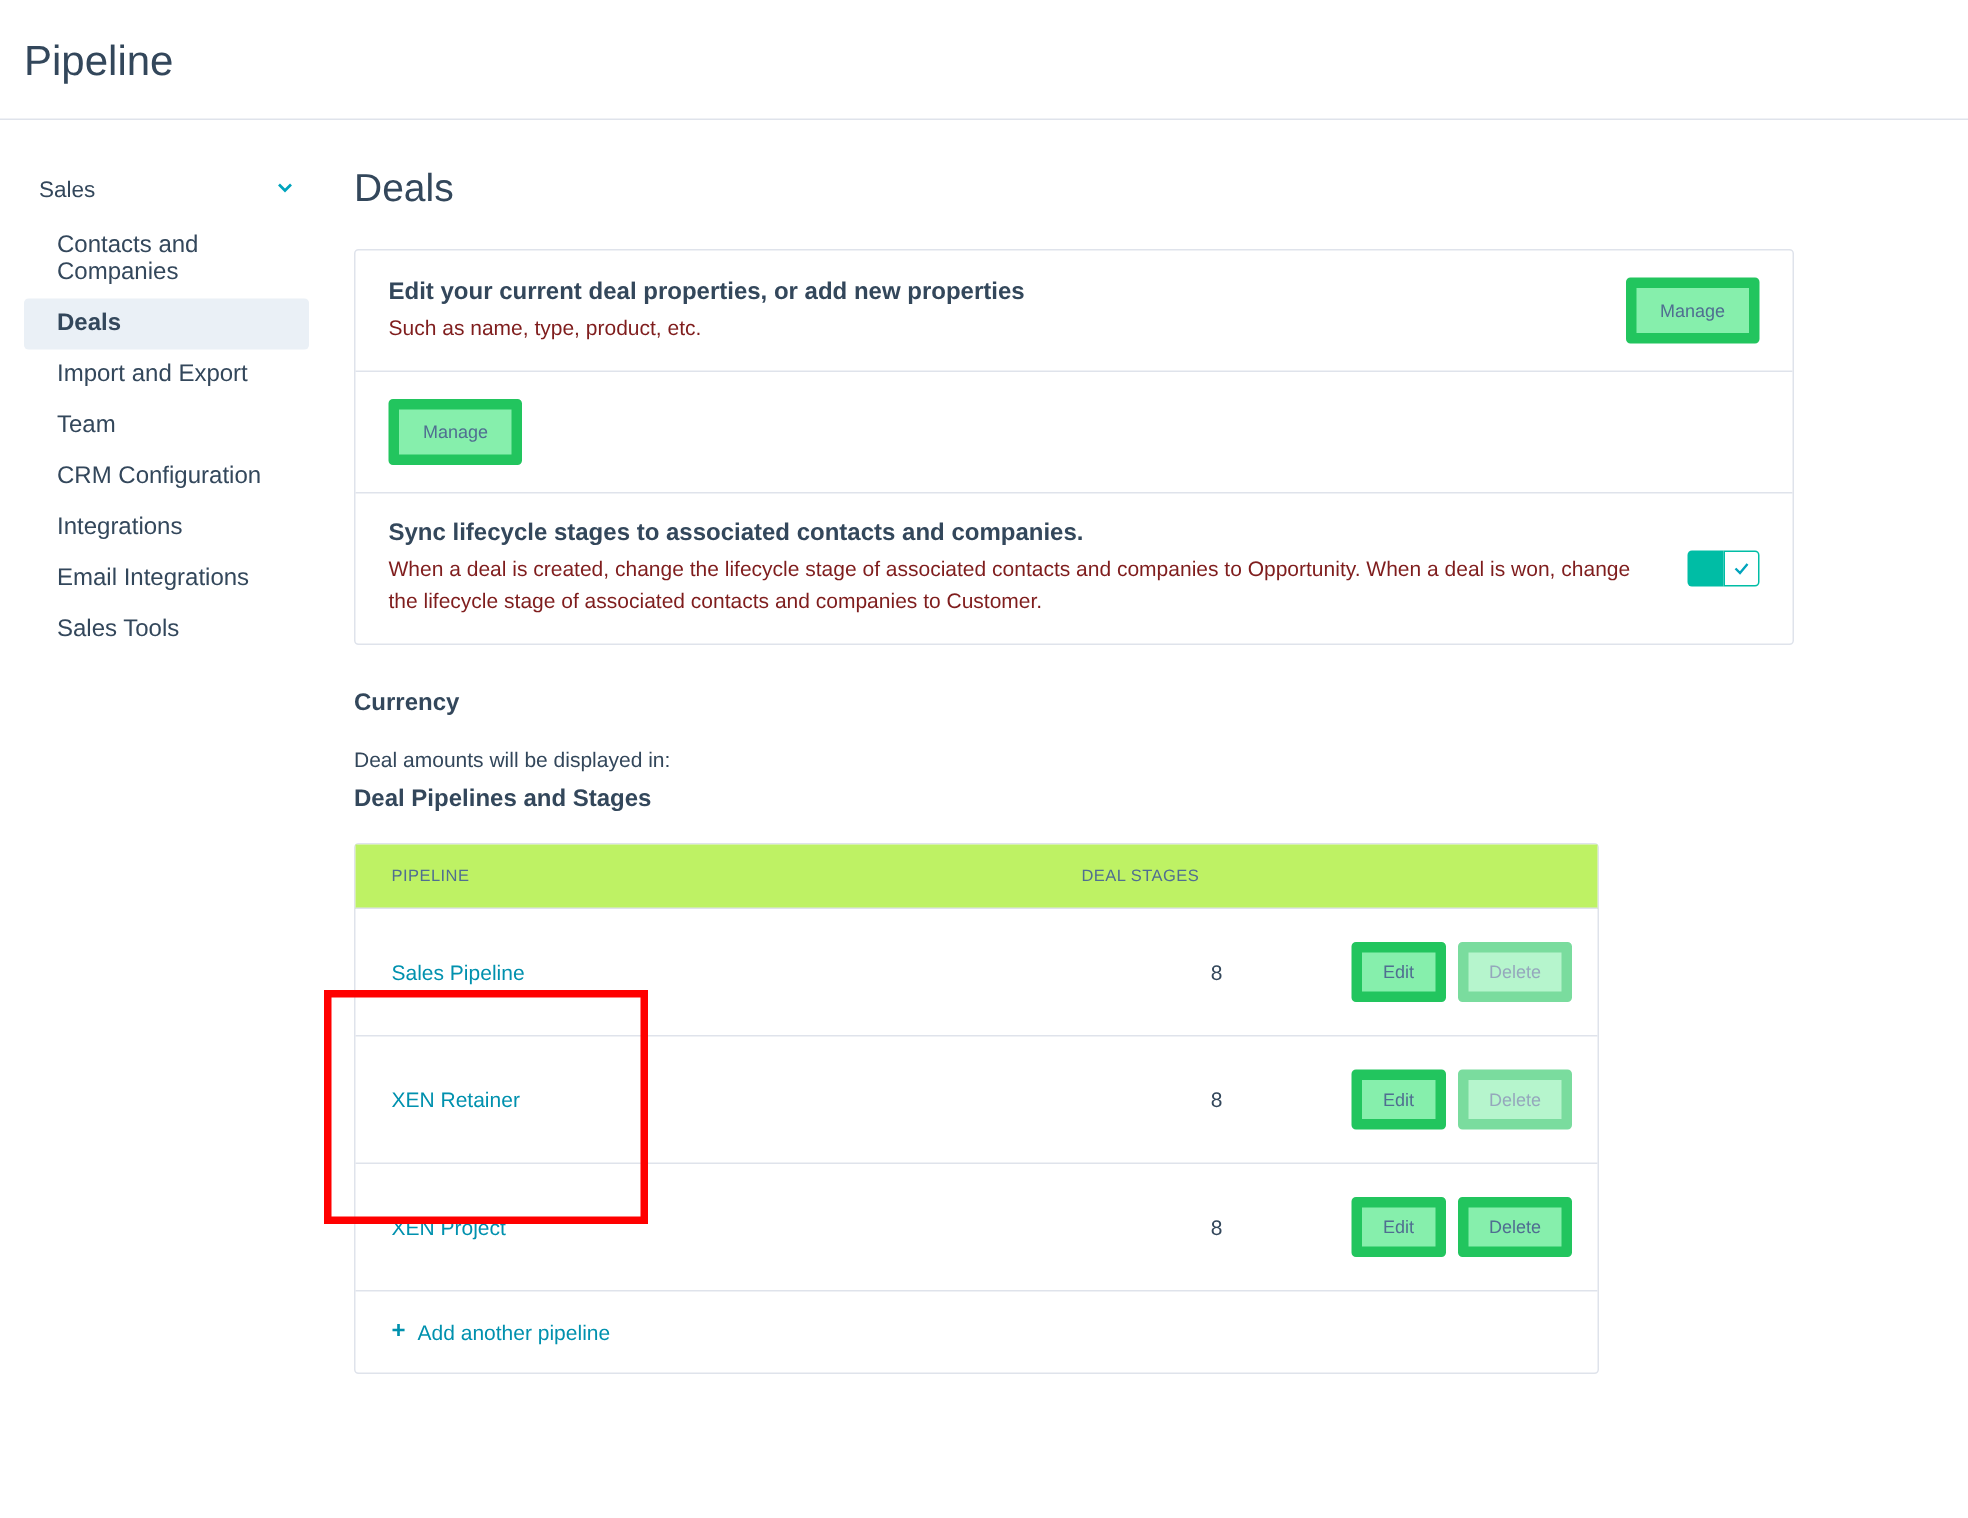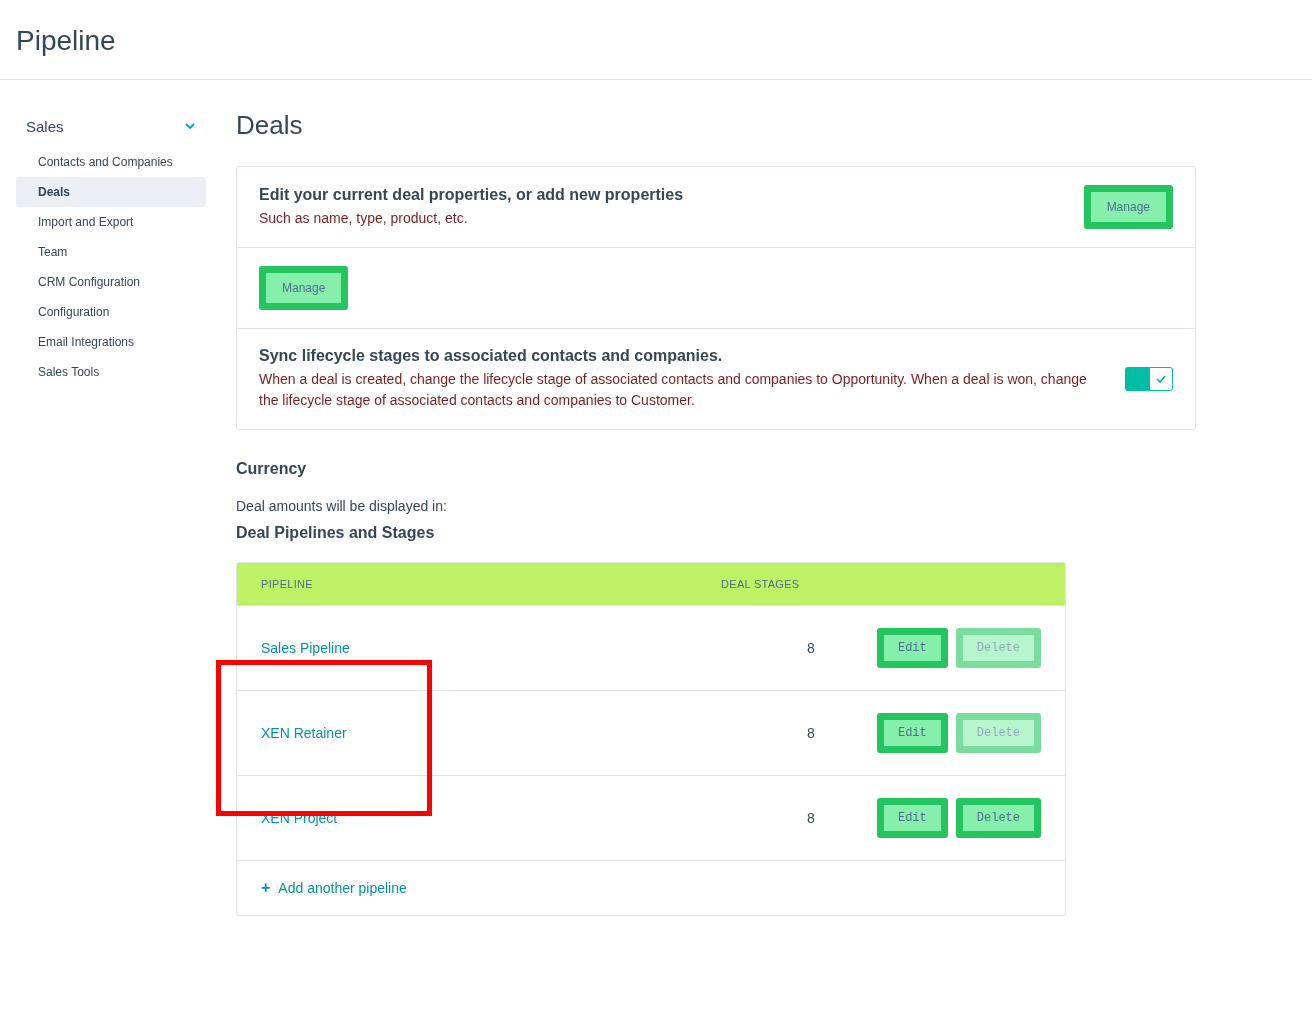--- a/index.html
+++ b/index.html
@@ -43,21 +43,21 @@
     }
     .sidebar-chevron {
       color: #00a4bd;
     }
     .sidebar-items {
       list-style: none;
       margin-top: 4px;
     }
     .sidebar-item {
       padding: 8px 10px 8px 22px;
-      font-size: 12px;
+      font-size: 16px;
       color: #33475b;
       cursor: pointer;
       border-radius: 3px;
     }
     .sidebar-item.active {
       background: #eaf0f6;
       font-weight: 600;
     }
     .content {
       flex: 1;
@@ -211,22 +211,20 @@
     .pipeline-stages {
       width: 180px;
       text-align: center;
       font-size: 14px;
       color: #33475b;
     }
     .pipeline-actions {
       width: 140px;
       display: flex;
       gap: 8px;
-      justify-content: flex-end;
-      font-family: Liberation Mono, monospace;
     }
     .highlight-box {
       position: absolute;
       border: 5px solid #ff0000;
       pointer-events: none;
     }
     .add-pipeline-row {
       padding: 18px 24px;
       display: flex;
       align-items: center;
@@ -258,21 +256,21 @@
               <path d="M2 4 L6 8 L10 4" stroke="#00a4bd" stroke-width="1.8" fill="none"></path>
             </svg>
         </span>
       </div>
       <ul class="sidebar-items">
         <li class="sidebar-item"><span>Contacts and Companies</span></li>
         <li class="sidebar-item active"><span>Deals</span></li>
         <li class="sidebar-item"><span>Import and Export</span></li>
         <li class="sidebar-item"><span>Team</span></li>
         <li class="sidebar-item"><span>CRM Configuration</span></li>
-        <li class="sidebar-item"><span>Configuration</span></li>
+        <li class="sidebar-item"><span>Integrations</span></li>
         <li class="sidebar-item"><span>Email Integrations</span></li>
         <li class="sidebar-item"><span>Sales Tools</span></li>
       </ul>
     </div>
   </div>
 
   <div class="content">
     <h2 class="content-title">Deals</h2>
 
     <div class="settings-group">

